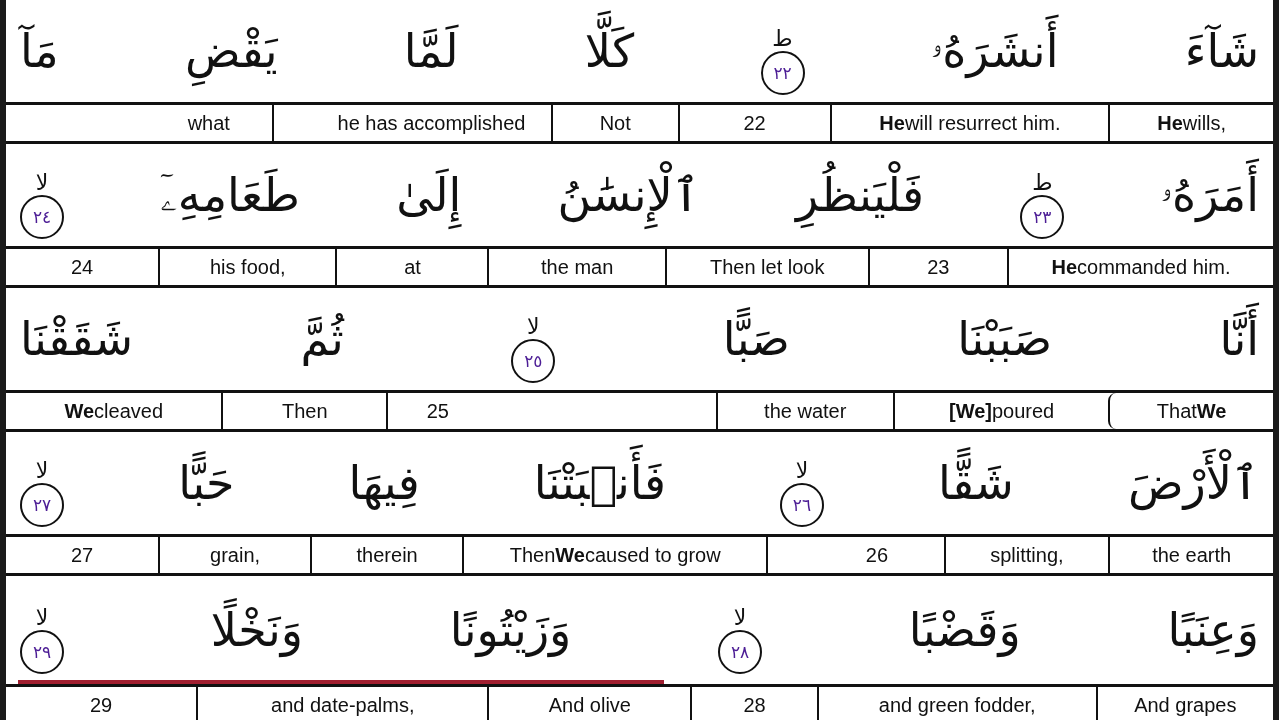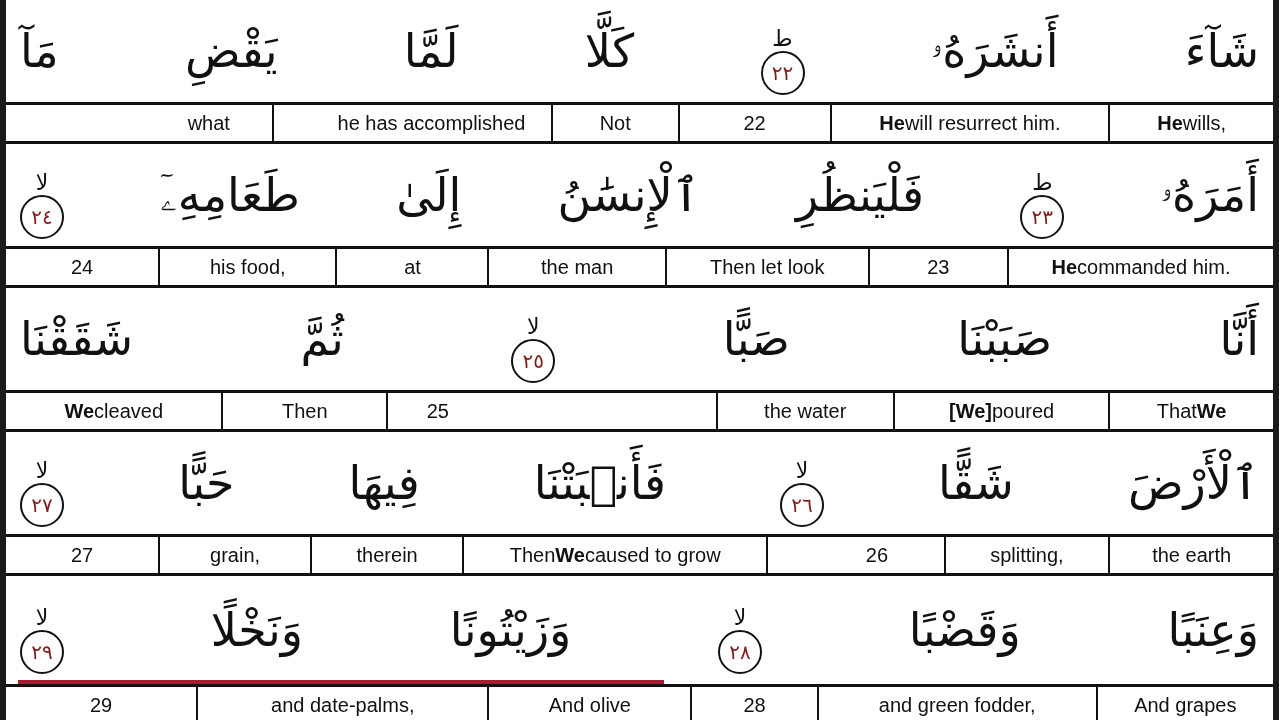--- a/index.html
+++ b/index.html
@@ -56,22 +56,22 @@
   }
   .ayah-marker .circle {
     width: 40px;
     height: 40px;
     border: 2px solid #111111;
     border-radius: 50%;
     display: flex;
     align-items: center;
     justify-content: center;
     font-family: "DejaVu Sans", sans-serif;
-    font-size: 20px;
-    color: #7f1d1d;
+    font-size: 17px;
+    color: #4c1d95;
   }
   .trans-row {
     display: flex;
     direction: rtl;
     border-top: 3px solid #111111;
     border-bottom: 3px solid #111111;
     background: #ffffff;
     box-sizing: border-box;
     height: 42px;
     align-items: stretch;
@@ -163,21 +163,21 @@
           <div class="arabic-cell">صَبَبْنَا</div>
           <div class="arabic-cell">صَبًّا</div>
           <div class="arabic-cell"><span class="ayah-marker">
               <span class="tah">لا</span>
               <span class="circle">٢٥</span>
             </span></div>
           <div class="arabic-cell">ثُمَّ</div>
           <div class="arabic-cell">شَقَقْنَا</div>
         </div>
         <div class="trans-row">
-          <div class="trans-cell" style="flex: 0 0 13%;">That <b>We</b></div>
+          <div class="trans-cell" style="flex: 0 0 13%; border-radius: 8px;">That <b>We</b></div>
           <div class="trans-cell" style="flex: 0 0 17%;"><b>[We]</b> poured</div>
           <div class="trans-cell" style="flex: 0 0 14%;">the water</div>
           <div class="trans-cell" style="flex: 0 0 18%; margin-top: 48px;">(in) abundance,</div>
           <div class="trans-cell" style="flex: 0 0 8%;">25</div>
           <div class="trans-cell" style="flex: 0 0 13%;">Then</div>
           <div class="trans-cell" style="flex: 0 0 17%;"><b>We</b> cleaved</div>
         </div>
       </div>
       <div class="block-wrap">
         <div class="arabic-row" style="height: 102px;">

